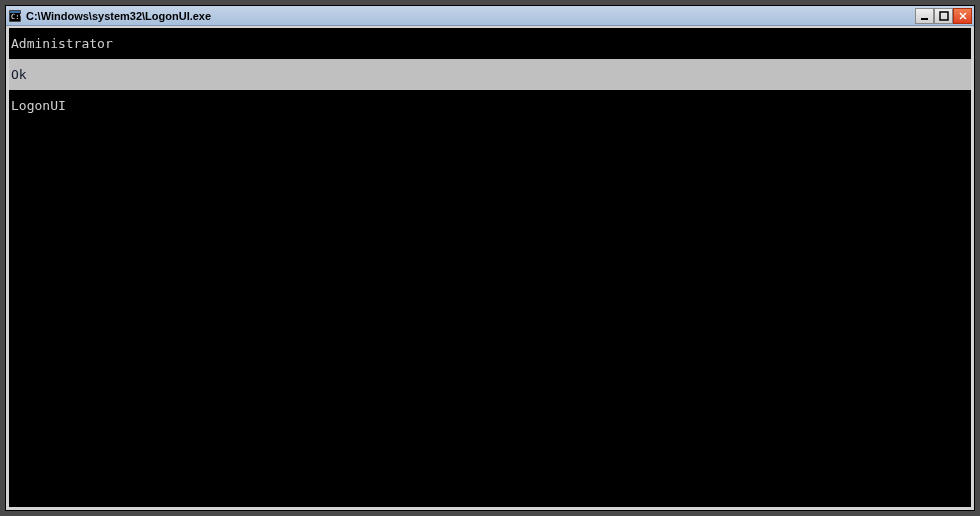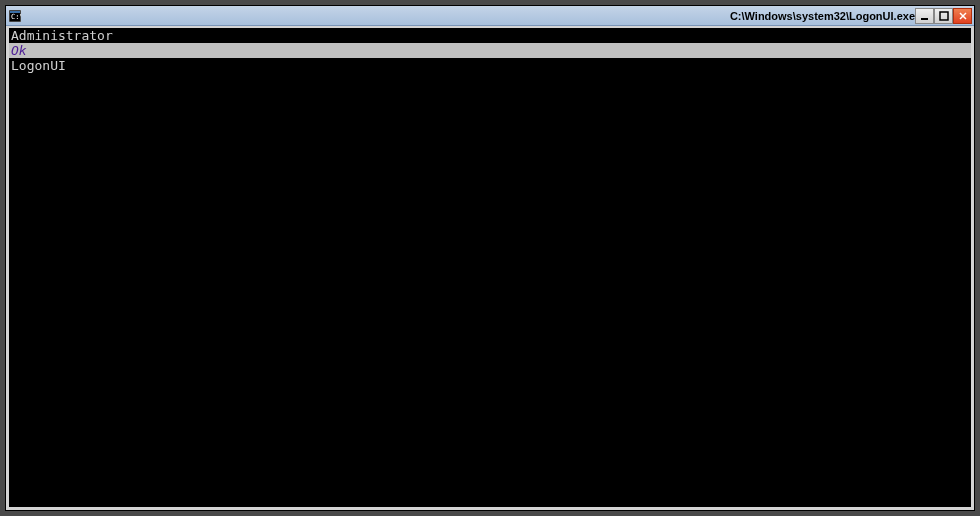--- a/index.html
+++ b/index.html
@@ -44,21 +44,20 @@
     .titlebar-icon svg {
       width: 12px;
       height: 12px;
     }
     .titlebar-text {
       font-family: "Tahoma", "Segoe UI", sans-serif;
       font-size: 11px;
       color: #000;
       flex: 1;
       font-weight: bold;
-      text-align: right;
     }
     .titlebar-controls {
       display: flex;
       gap: 0;
     }
     .titlebar-button {
       width: 19px;
       height: 16px;
       border: 1px solid #888;
       background: linear-gradient(to bottom, #f0f0f0 0%, #d0d0d0 100%);
@@ -82,28 +81,27 @@
       background: #000;
       border: 3px solid #d4d4d4;
       border-top: 2px solid #d4d4d4;
       color: #c0c0c0;
       font-family: "Consolas", "Lucida Console", monospace;
       font-size: 13px;
       line-height: 15px;
       overflow: hidden;
     }
     .console-line {
-      padding: 0 2px;
+      padding: 8px 2px;
       white-space: pre;
       color: #d0d0d0;
     }
     .console-line.selected {
       background: #c0c0c0;
-      color: #4c1d95;
-      font-style: italic;
+      color: #0f172a;
     }
   </style>
 </head>
 <body>
 
 <div class="window">
   <div class="titlebar">
     <span class="titlebar-icon">
       <svg viewBox="0 0 12 12">
         <rect x="0" y="0" width="12" height="12" fill="#000" stroke="#888" stroke-width="1"></rect>

